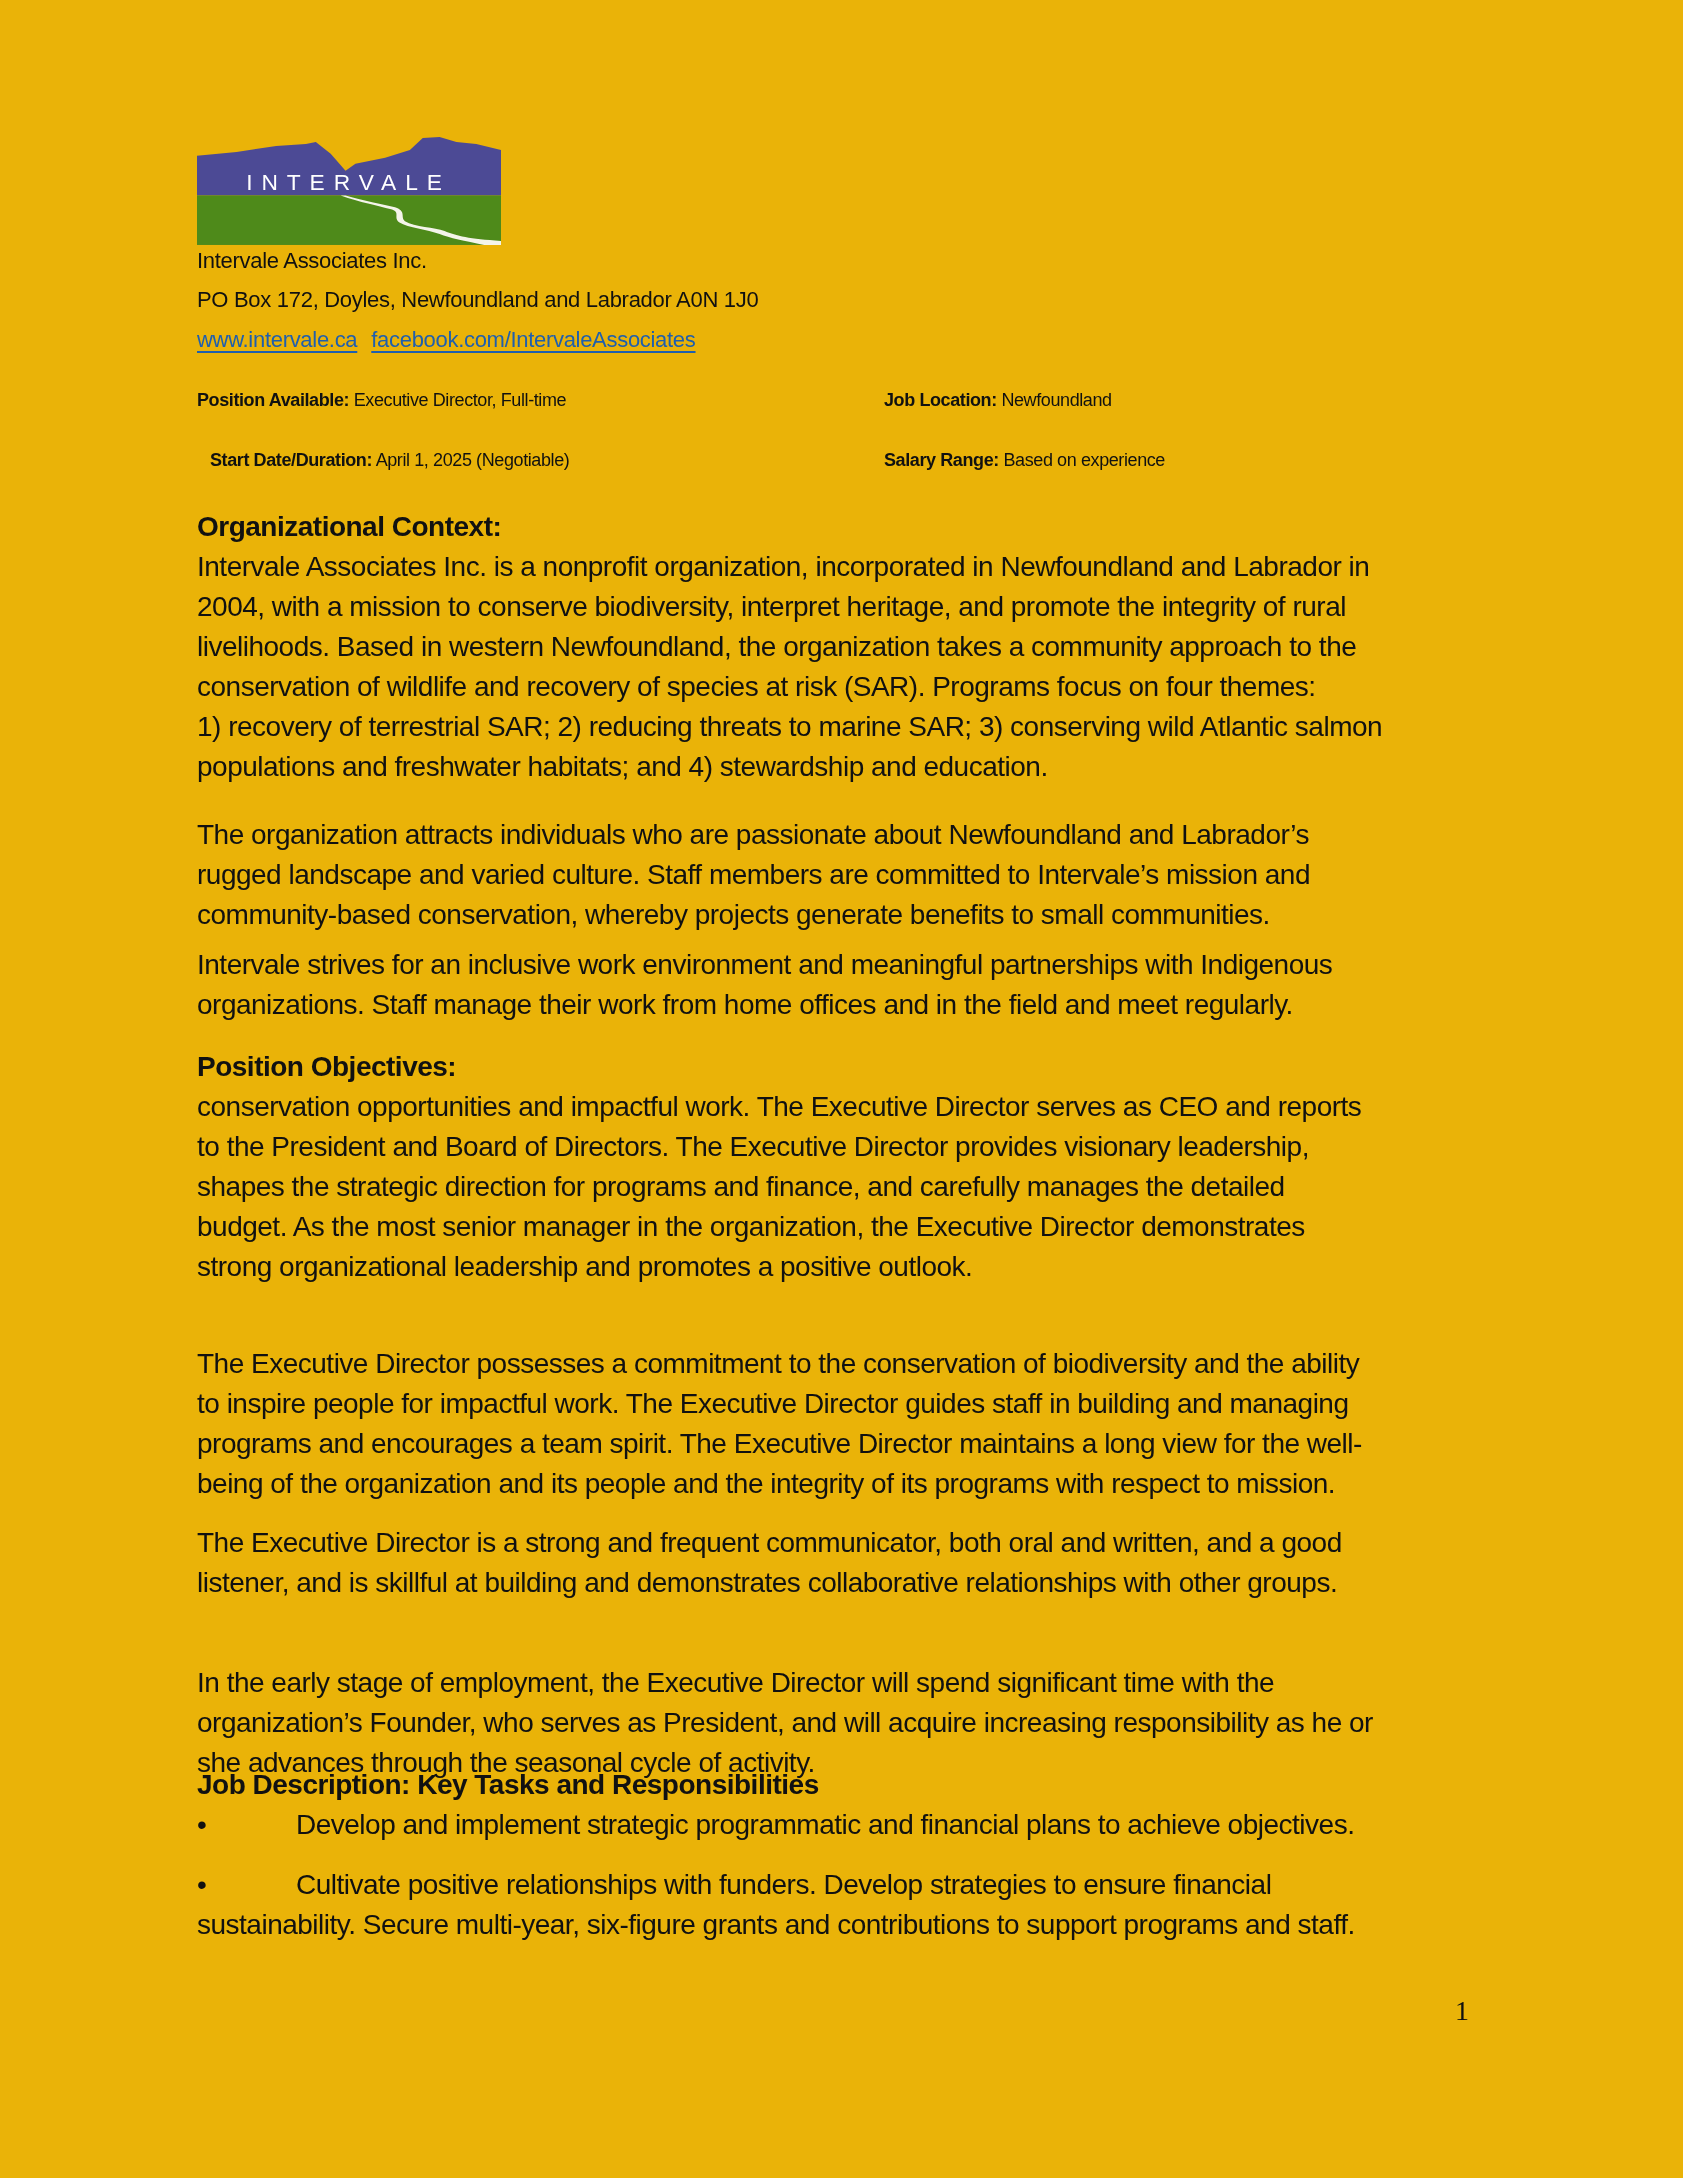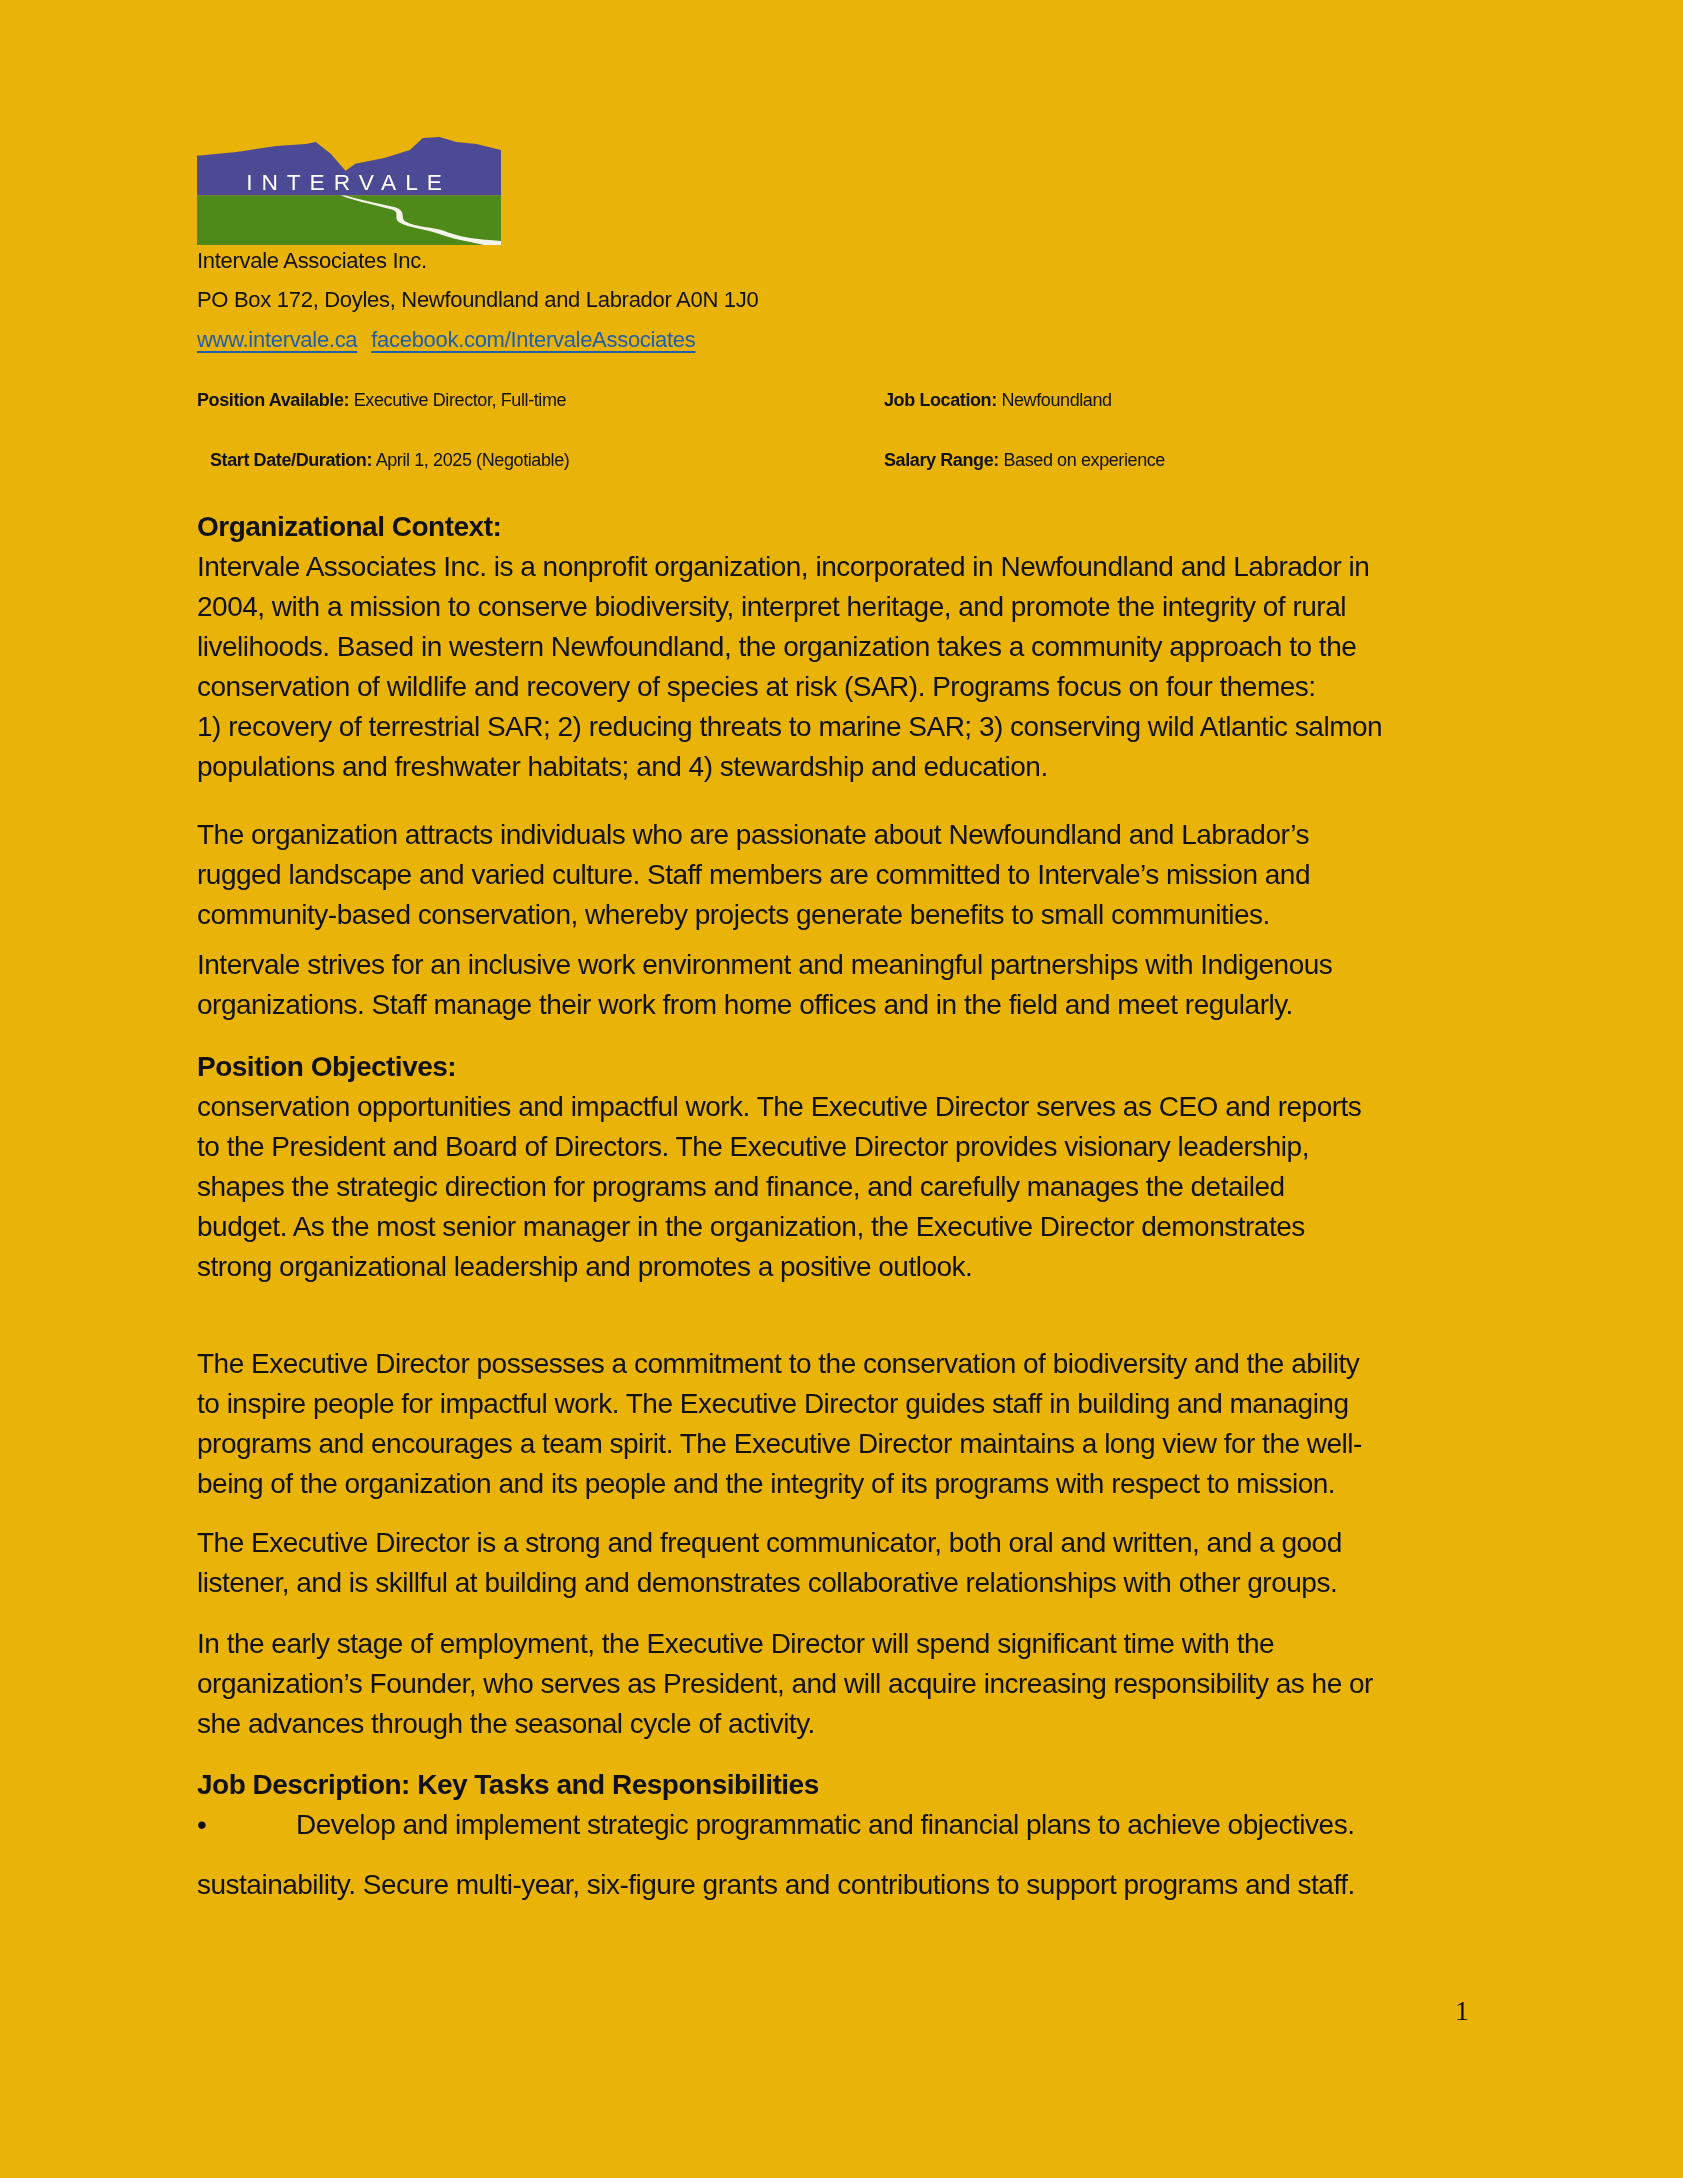--- a/index.html
+++ b/index.html
@@ -87,32 +87,35 @@
     <span class="line">to inspire people for impactful work. The Executive Director guides staff in building and managing</span>
     <span class="line">programs and encourages a team spirit. The Executive Director maintains a long view for the well-</span>
     <span class="line">being of the organization and its people and the integrity of its programs with respect to mission.</span>
   </div>
 
   <div class="body" style="top:1523px;">
     <span class="line">The Executive Director is a strong and frequent communicator, both oral and written, and a good</span>
     <span class="line">listener, and is skillful at building and demonstrates collaborative relationships with other groups.</span>
   </div>
 
-  <div class="body" style="top:1624px;">
+  <div class="body" style="top:1663px;">
     <span class="line">In the early stage of employment, the Executive Director will spend significant time with the</span>
     <span class="line">organization’s Founder, who serves as President, and will acquire increasing responsibility as he or</span>
     <span class="line">she advances through the seasonal cycle of activity.</span>
   </div>
 
   <div class="body" style="top:1765px;">
     <span class="heading">Job Description: Key Tasks and Responsibilities</span>
     <span class="bullet-row">
       <span class="bullet">•</span><span>Develop and implement strategic programmatic and financial plans to achieve objectives.</span>
     </span>
   </div>
 
   <div class="body" style="top:1865px;">
+    <span class="bullet-row">
+      <span class="bullet">•</span><span>Cultivate positive relationships with funders. Develop strategies to ensure financial</span>
+    </span>
     <span class="line">sustainability. Secure multi-year, six-figure grants and contributions to support programs and staff.</span>
   </div>
 
   <div class="pagenum">1</div>
 </div>
 
 
 </body></html>

